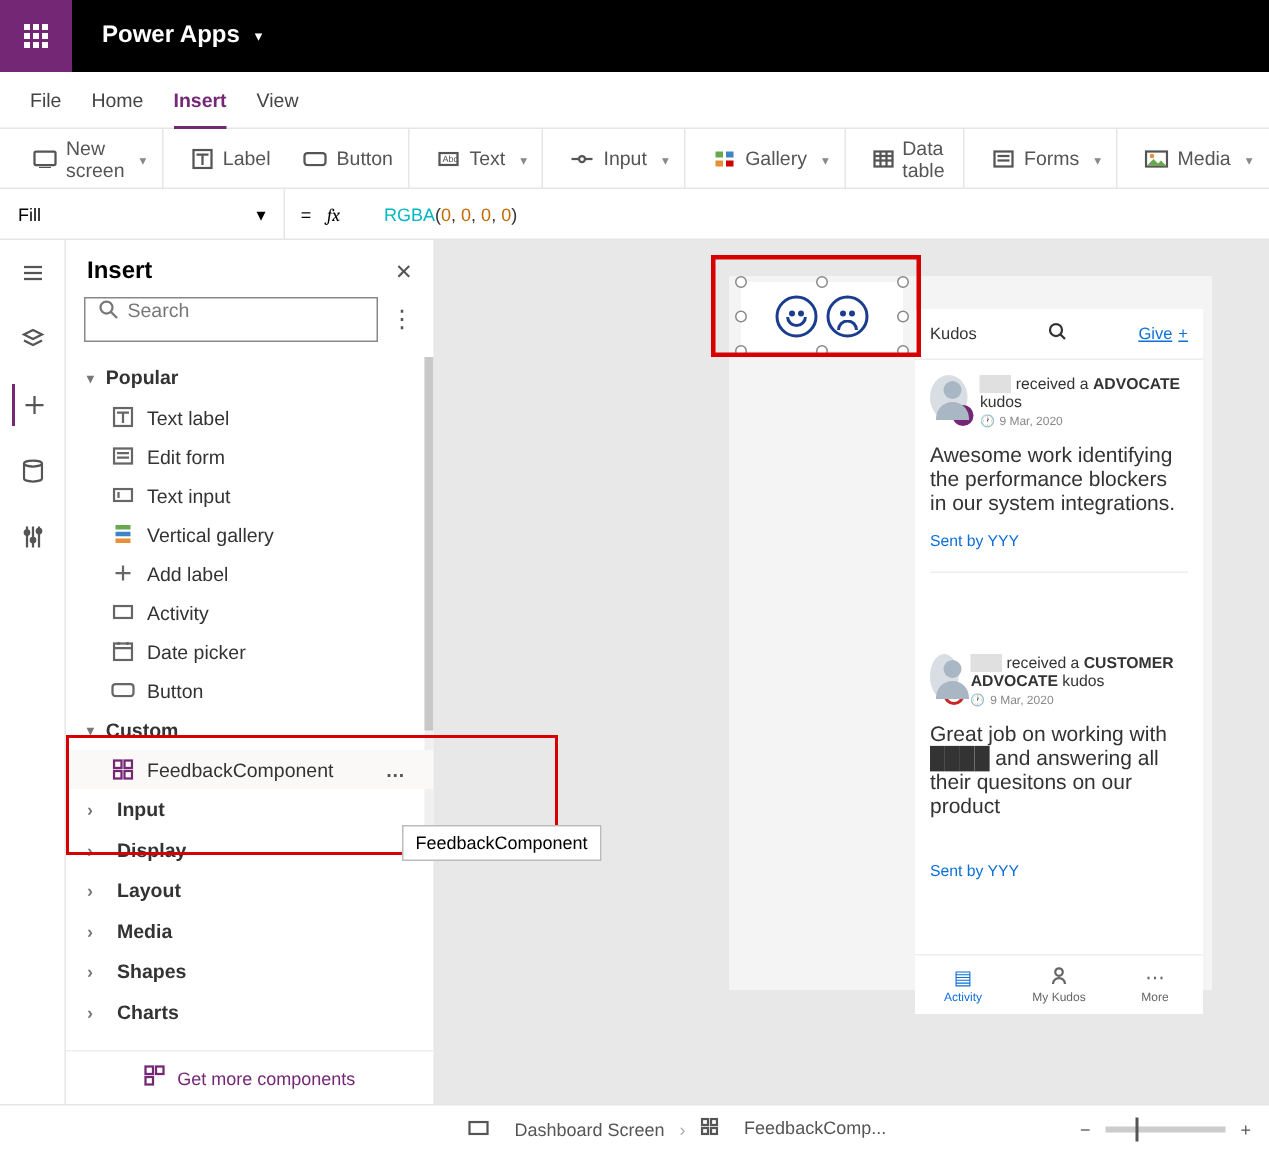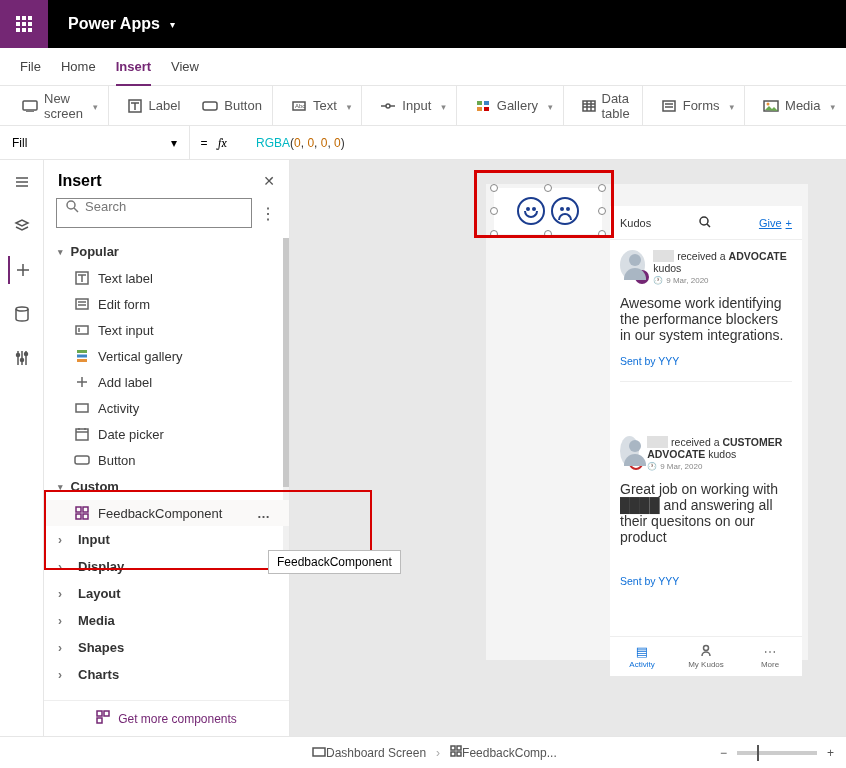--- a/index.html
+++ b/index.html
@@ -90,21 +90,21 @@
   .k-date { font-size: 8px; color: #888; display: flex; align-items: center; gap: 3px; margin-top: 2px; }
   .k-body { font-size: 14px; margin-top: 10px; clear: both; }
   .sent-by { color: #0e6fd8; font-size: 10.5px; margin-top: 12px; }
   .divider { height: 1px; background: #eee; margin: 4px 10px; }
   .app-nav { position: absolute; bottom: 0; left: 0; right: 0; height: 40px; display: flex; border-top: 1px solid #eee; }
   .nav-item { flex: 1; display: flex; flex-direction: column; align-items: center; justify-content: center; font-size: 8px; color: #666; }
   .nav-item.active { color: #0e6fd8; }
   .nav-icon { font-size: 13px; margin-bottom: 1px; }
 
   .statusbar { height: 32px; display: flex; align-items: center; border-top: 1px solid #e6e6e6; font-size: 12px; color: #555; gap: 10px; padding: 0 12px; }
-  .bc-item { display: flex; align-items: flex-end; gap: 0; }
+  .bc-item { display: flex; align-items: flex-start; gap: 17px; }
   .bc-sep { color: #aaa; }
   .spacer { flex: 1; }
   .slider { width: 80px; height: 4px; background: #ccc; position: relative; }
   .slider-thumb { position: absolute; width: 2px; height: 16px; background: #555; top: -6px; left: 20px; }
 
   .chev-collapsed::before { content: "›"; display: inline-block; font-size: 12px; color: #777; }
   .scroll-track { position: absolute; right: 0; top: 0; width: 6px; height: 70%; background: #f0f0f0; }
   .scroll-thumb { position: absolute; right: 0; top: 0; width: 6px; height: 54%; background: #c8c8c8; }
 
   .get-more { height: 36px; display: flex; align-items: center; justify-content: center; gap: 8px; font-size: 12px; color: #742774; border-top: 1px solid #eee; }

